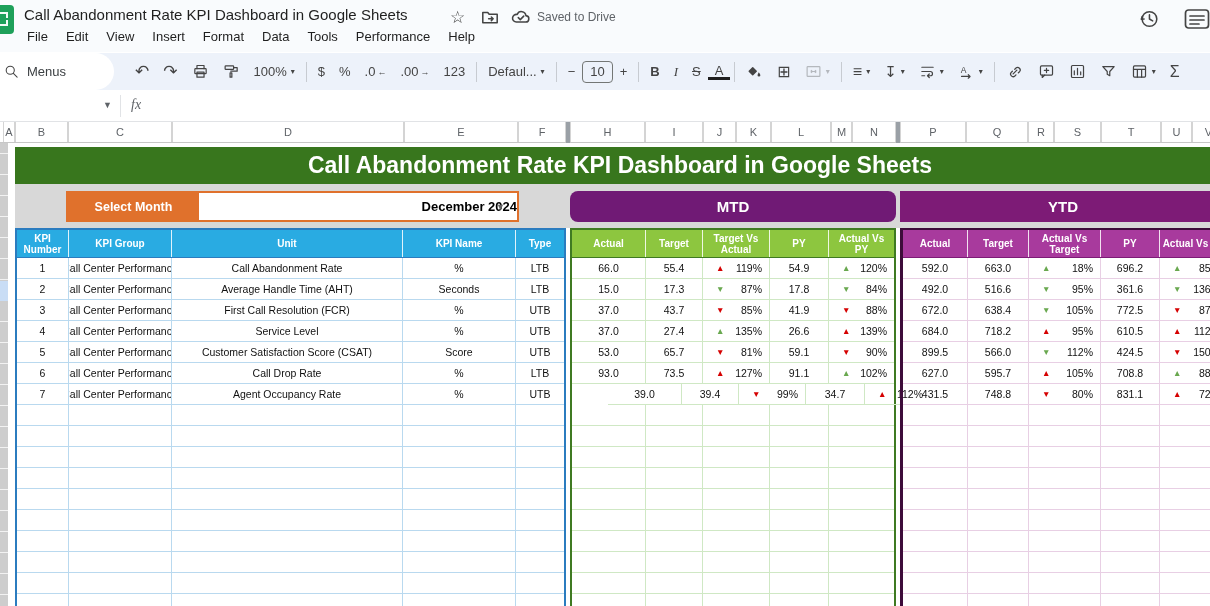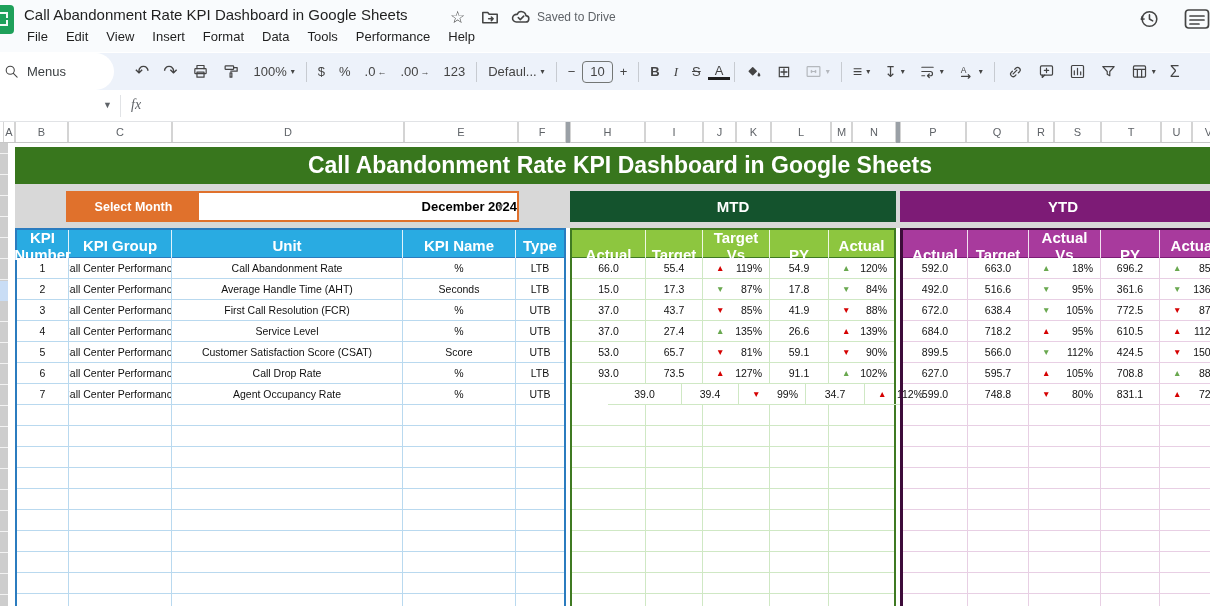--- a/index.html
+++ b/index.html
@@ -64,32 +64,32 @@
     color:#fff; font-weight:bold; font-size:23px; display:flex; align-items:center; justify-content:center; }
   .selmonth { position:absolute; left:66px; top:48px; width:453px; height:31px;
     border:2px solid #e0712c; display:flex; background:#fff; }
   .selmonth .lab { width:131px; background:#e0712c; color:#fff; font-weight:bold; font-size:12.5px;
     display:flex; align-items:center; justify-content:center; }
   .selmonth .val { flex:1; position:relative; display:flex; align-items:center; justify-content:flex-end;
     font-weight:bold; font-size:13px; color:#000;margin-left:47px; }
   .selmonth .dd { position:absolute; right:12px; font-size:9px; color:#666; }
   .band { position:absolute; top:48px; height:31px; color:#fff; font-weight:bold; font-size:15px;
     display:flex; align-items:center; justify-content:center; }
-  .band.mtd { left:570px; width:326px; background:#14532d; }
+  .band.mtd { left:570px; width:326px; background:#701a75;border-radius:8px; }
   .band.ytd { left:900px; width:326px; background:#7d1b76; }
   
   .gridsec { position:absolute; top:85px; }
   .sec-left  { left:15px;  width:551px; border-left:2px solid #2b7cbf; border-right:2px solid #2b7cbf; }
   .sec-mtd   { left:570px; width:326px; border-left:2px solid #3f7a22; border-right:2px solid #3f7a22; }
   .sec-ytd   { left:900px; width:326px; border-left:3px solid #3d0c3a; }
   .hrow { display:grid; height:30px; }
   .sec-left .hrow { background:#29abe2; border-top:2px solid #2b7cbf; border-bottom:1px solid #2b7cbf; }
   .sec-mtd .hrow  { background:#8dc63f; border-top:2px solid #3f7a22; border-bottom:1px solid #3f7a22; }
   .sec-ytd .hrow  { background:#a83a9d; border-top:2px solid #3d0c3a; border-bottom:1px solid #7d1b76; }
-  .hcell { color:#fff; font-weight:bold; font-size:15px; line-height:1.1; text-align:center;
+  .hcell { color:#fff; font-weight:bold; font-size:10px; line-height:1.1; text-align:center;
     display:flex; align-items:center; justify-content:center; border-right:1px solid rgba(255,255,255,.85); padding:0 2px; }
   .hcell:last-child { border-right:none; }
   .drow { display:grid; height:21px; }
   .dcell { font-size:10.5px; color:#111; display:flex; align-items:center; justify-content:center;
     white-space:nowrap; overflow:hidden; }
   .sec-left .dcell { border-right:1px solid #b9d9ef; border-bottom:1px solid #b9d9ef; }
   .sec-mtd  .dcell { border-right:1px solid #cfe8c4; border-bottom:1px solid #cfe8c4; }
   .sec-ytd  .dcell { border-right:1px solid #e8cfe4; border-bottom:1px solid #e8cfe4; }
   .dcell:last-child { border-right:none; }
   .trend { justify-content:space-between; padding:0 7px 0 13px; }
@@ -725,21 +725,21 @@
             <span class="arr red">▲</span>
             <span class="val">105%</span>
           </div>
           <div class="dcell">708.8</div>
           <div class="dcell trend">
             <span class="arr green">▲</span>
             <span class="val">88%</span>
           </div>
         </div>
         <div class="drow" style="grid-template-columns: 65px 61px 72px 59px 67px;">
-          <div class="dcell">599.0</div>
+          <div class="dcell">431.5</div>
           <div class="dcell">748.8</div>
           <div class="dcell trend">
             <span class="arr red">▼</span>
             <span class="val">80%</span>
           </div>
           <div class="dcell">831.1</div>
           <div class="dcell trend">
             <span class="arr red">▲</span>
             <span class="val">72%</span>
           </div>

